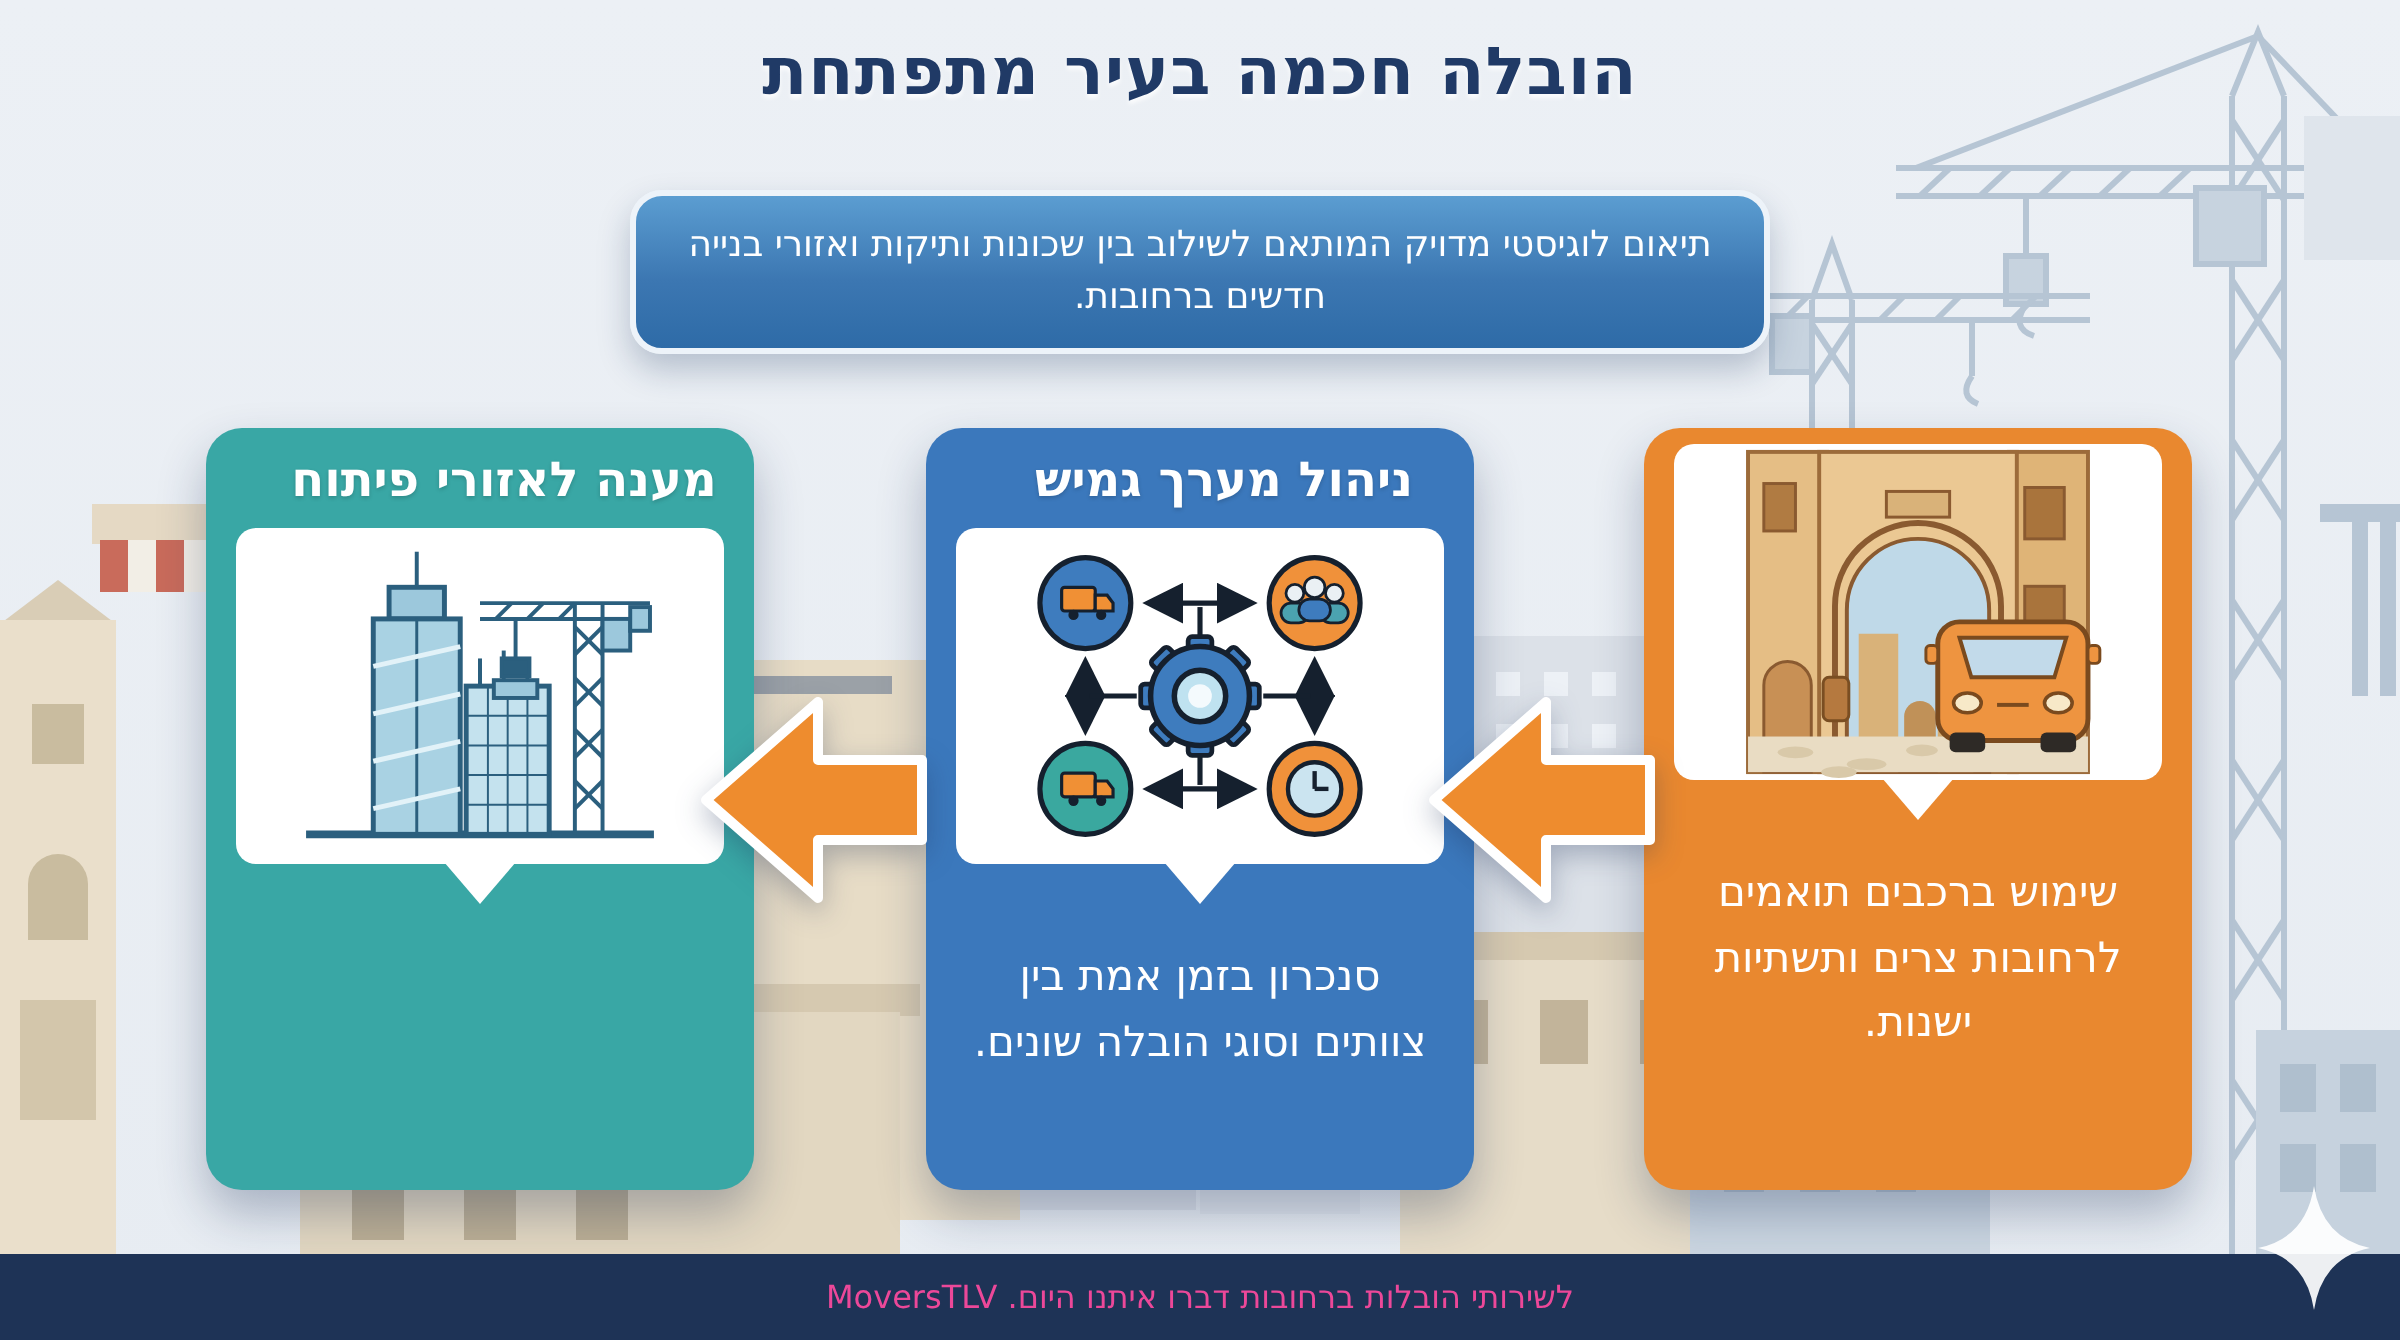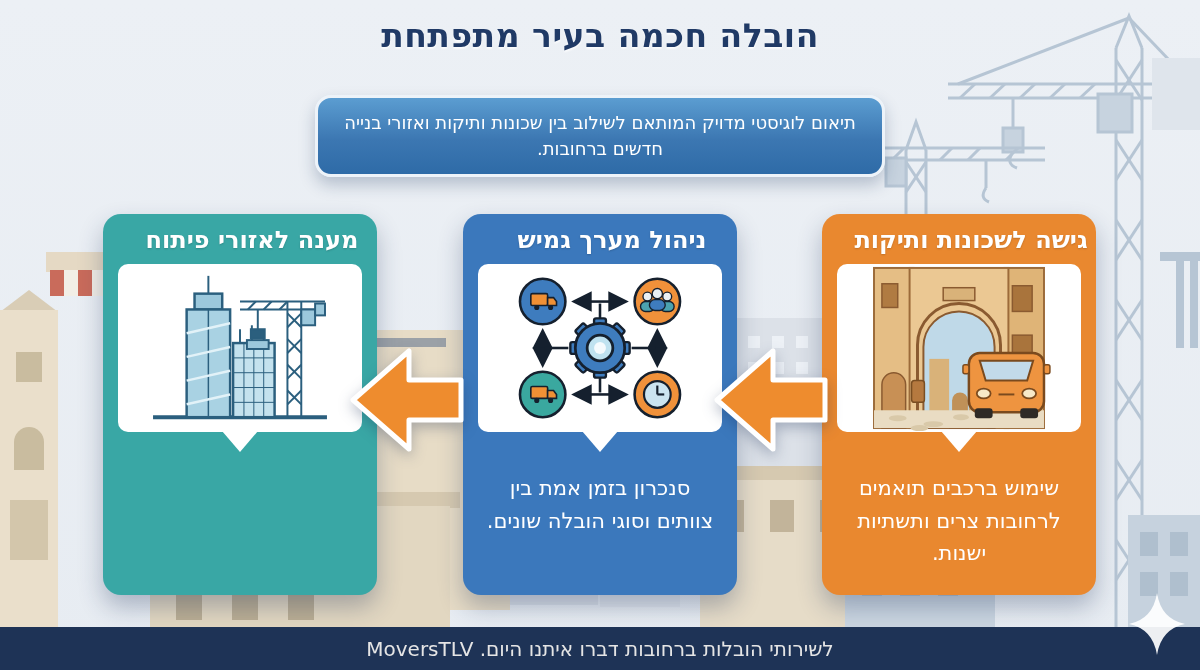--- a/index.html
+++ b/index.html
@@ -22,21 +22,21 @@
   .panel{position:relative;margin:8px 15px 0;height:168px;background:#fff;border-radius:10px;}
   .panel::after{content:"";position:absolute;left:50%;bottom:-20px;transform:translateX(-50%);
     width:0;height:0;border-left:18px solid transparent;border-right:18px solid transparent;border-top:21px solid #fff;}
   .panel svg{position:absolute;left:0;top:0;width:100%;height:100%;}
   .card-body{color:#fff;font-size:21px;line-height:1.55;text-align:center;direction:rtl;padding:40px 20px 0;}
   .arrow{position:absolute;top:347px;z-index:3;filter:drop-shadow(0 5px 7px rgba(25,45,85,.3));}
   .arrow-left{left:350px;}
   .arrow-right{left:714px;}
   .footer{position:absolute;left:0;bottom:0;width:1200px;height:43px;background:#1E3356;z-index:4;
     display:flex;align-items:center;justify-content:center;}
-  .footer span{color:#e5e5e5;font-size:20px;direction:rtl;}
+  .footer span{color:#ec4899;font-size:16px;direction:rtl;}
   .sparkle{position:absolute;left:1128px;top:592px;z-index:5;}
 </style>
 </head>
 <body>
 
 <div class="stage">
 
   <svg class="bg" width="1200" height="670" viewBox="0 0 1200 670">
 
     <g>
@@ -315,21 +315,20 @@
             <line x1="168" y1="132" x2="168" y2="123" stroke="#15202E" stroke-width="2.2"></line>
             <line x1="168" y1="132" x2="175" y2="132" stroke="#15202E" stroke-width="2.2"></line>
           </g>
         </g>
       </svg>
     </div>
     <div class="card-body">סנכרון בזמן אמת בין צוותים וסוגי הובלה שונים.</div>
   </div>
 
   <div class="card orange">
-    <div class="card-title">גישה לשכונות ותיקות</div>
     <div class="panel">
       <svg viewBox="0 0 220 170">
         <rect x="24" y="4" width="172" height="162" fill="#F2E9D8"></rect>
         <g>
           <rect x="24" y="4" width="40" height="162" fill="#E5BE85" stroke="#9C6B3A" stroke-width="2"></rect>
           <rect x="32" y="20" width="16" height="24" fill="#B07B42" stroke="#8A5A30" stroke-width="1.5"></rect>
           <path d="M32,166 v-44 a12,12 0 0 1 24,0 v44 z" fill="#C89055" stroke="#8A5A30" stroke-width="1.5"></path>
           <rect x="156" y="4" width="40" height="162" fill="#DFB477" stroke="#9C6B3A" stroke-width="2"></rect>
           <rect x="164" y="22" width="20" height="26" fill="#A9743C" stroke="#8A5A30" stroke-width="1.5"></rect>
           <rect x="164" y="72" width="20" height="24" fill="#A9743C" stroke="#8A5A30" stroke-width="1.5"></rect>

